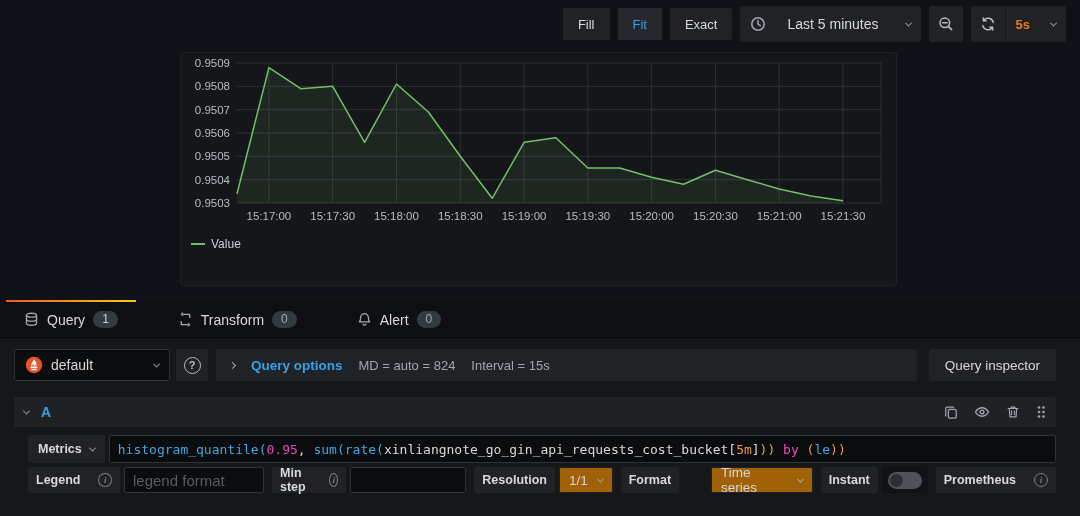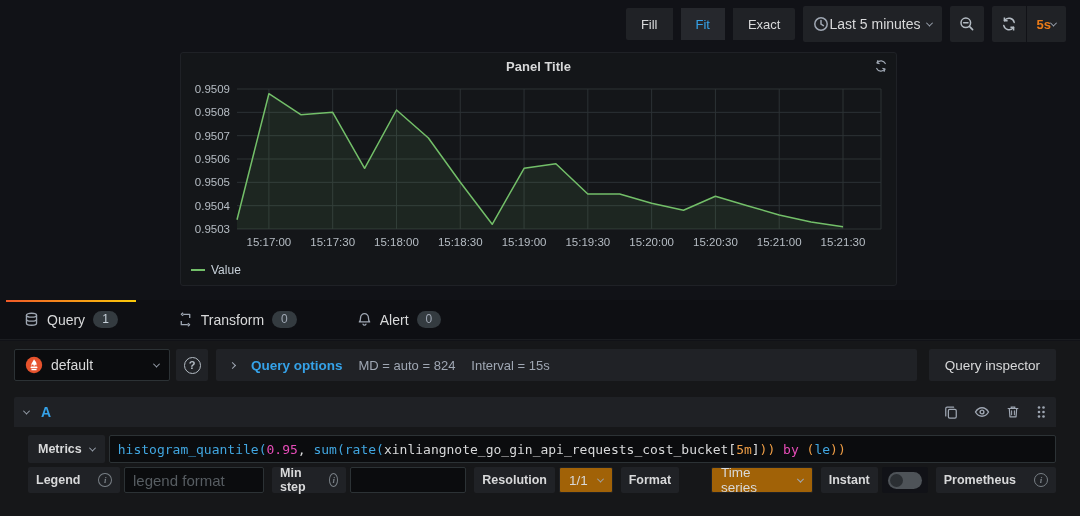--- a/index.html
+++ b/index.html
@@ -22,21 +22,21 @@
   .seg-btn {
     height:32px; padding:0 15px; background:#202226; border:none;
     color:#d8d9da; font-size:13px; font-weight:500; cursor:pointer;
     display:flex; align-items:center; font-family:inherit;
   }
   .seg-btn:first-child { border-radius:2px 0 0 2px; }
   .seg-btn:last-child { border-radius:0 2px 2px 0; }
   .seg-btn.active { color:#35a2e8; background:#26282d; }
   .tool-btn {
     height:36px; background:#202226; border:none; border-radius:2px;
-    color:#d8d9da; display:flex; align-items:center; gap:0; padding:0 10px;
+    color:#d8d9da; display:flex; align-items:center; gap:21px; padding:0 10px;
     font-size:14px; font-weight:500; cursor:pointer; font-family:inherit;
   }
   .btn-group { display:flex; gap:1px; }
   .btn-group .tool-btn { border-radius:0; }
   .btn-group .tool-btn:first-child { border-radius:2px 0 0 2px; }
   .btn-group .tool-btn:last-child { border-radius:0 2px 2px 0; }
   .interval-text { color:#eb7b18; font-weight:600; font-size:13px; }
   .chev { width:5px; height:5px; border-right:1.5px solid #9fa7b3; border-bottom:1.5px solid #9fa7b3; display:inline-block; }
   .chev.down { transform:rotate(45deg) translate(-1px,-1px); }
   .chev.right { transform:rotate(-45deg); }
@@ -187,31 +187,20 @@
       </span>
     </button>
     <button class="tool-btn">
       <span class="interval-text">5s</span>
       <span class="chev down"></span>
     </button>
   </div>
 </div>
 
 <div class="panel">
-  <div class="panel-header">
-    <span class="panel-title">Panel Title</span>
-    <span class="panel-spinner">
-      <svg class="icon-svg" width="14" height="14" viewBox="0 0 16 16">
-          <path d="M12.9 5.2A5.4 5.4 0 0 0 3.7 4.3" fill="none" stroke="#9fa7b3" stroke-width="1.4" stroke-linecap="round"></path>
-          <path d="M4.6 1.5L3.5 4.4l2.9 1" fill="none" stroke="#9fa7b3" stroke-width="1.4" stroke-linejoin="round"></path>
-          <path d="M3.1 10.8a5.4 5.4 0 0 0 9.2.9" fill="none" stroke="#9fa7b3" stroke-width="1.4" stroke-linecap="round"></path>
-          <path d="M11.4 14.5l1.1-2.9-2.9-1" fill="none" stroke="#9fa7b3" stroke-width="1.4" stroke-linejoin="round"></path>
-        </svg>
-    </span>
-  </div>
   <div class="chart-wrap">
     <svg id="chart-svg" width="700" height="176">
         <g>
           <line x1="48" y1="8" x2="692" y2="8" stroke="#2c3235" stroke-width="1"></line>
           <line x1="48" y1="31.333333333333332" x2="692" y2="31.333333333333332" stroke="#2c3235" stroke-width="1"></line>
           <line x1="48" y1="54.666666666666664" x2="692" y2="54.666666666666664" stroke="#2c3235" stroke-width="1"></line>
           <line x1="48" y1="78" x2="692" y2="78" stroke="#2c3235" stroke-width="1"></line>
           <line x1="48" y1="101.33333333333333" x2="692" y2="101.33333333333333" stroke="#2c3235" stroke-width="1"></line>
           <line x1="48" y1="124.66666666666667" x2="692" y2="124.66666666666667" stroke="#2c3235" stroke-width="1"></line>
           <line x1="48" y1="148" x2="692" y2="148" stroke="#2c3235" stroke-width="1"></line>

